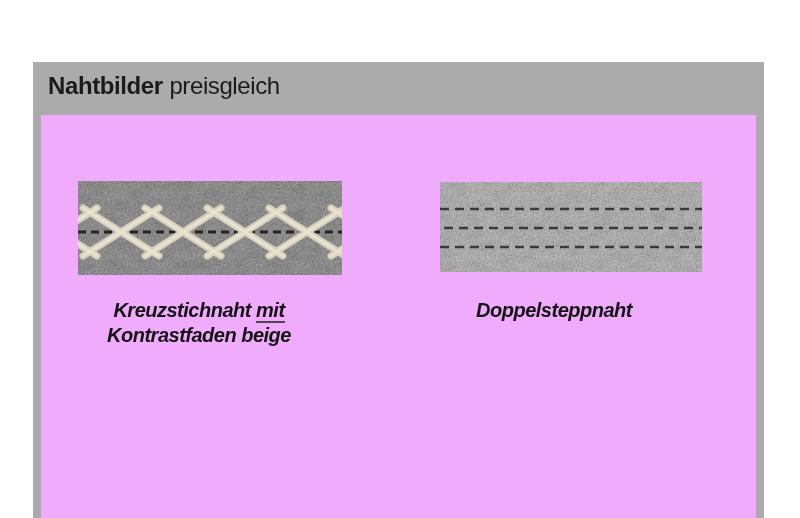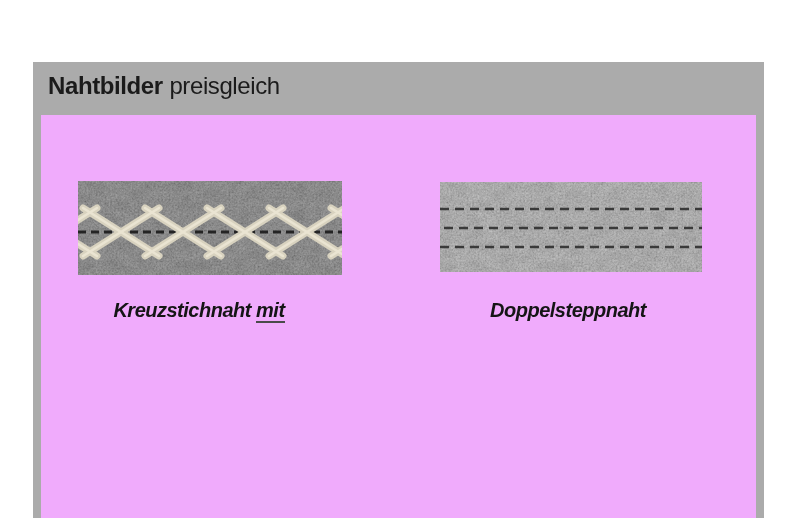--- a/index.html
+++ b/index.html
@@ -41,21 +41,21 @@
     top: 183px;
     width: 300px;
     text-align: center;
     font-size: 20px;
     font-weight: 700;
     letter-spacing: -0.5px;
     line-height: 25px;
     color: #151515;
   }
   .caption-left  { left: 8px; }
-  .caption-right { left: 377px; }
+  .caption-right { left: 363px; }
   .sp-after { margin-right: 0.26em; }
   .u-thin  { border-bottom: 2px solid #4a4a4a; }
   .u-thick { border-bottom: 3px solid #121212; }
   .defs-holder { position: absolute; width: 0; height: 0; }
 </style>
 </head>
 <body>
 
 <svg class="defs-holder" aria-hidden="true">
   <defs>
@@ -129,20 +129,21 @@
         <g stroke="#3a3a3a" stroke-width="2.5" stroke-dasharray="9 6">
           <line x1="0" y1="27" x2="262" y2="27"></line>
           <line x1="4" y1="46" x2="262" y2="46"></line>
           <line x1="0" y1="65" x2="262" y2="65"></line>
         </g>
       </svg>
     </figure>
 
     <div class="caption caption-left">
       <div><span class="sp-after">Kreuzstichnaht</span><span class="u-thin">mit</span></div>
+      <div>Kontrastfaden beige</div>
     </div>
 
     <div class="caption caption-right">
       <div>Doppelsteppnaht</div>
     </div>
 
   </div>
 </div>
 
 </body></html>

